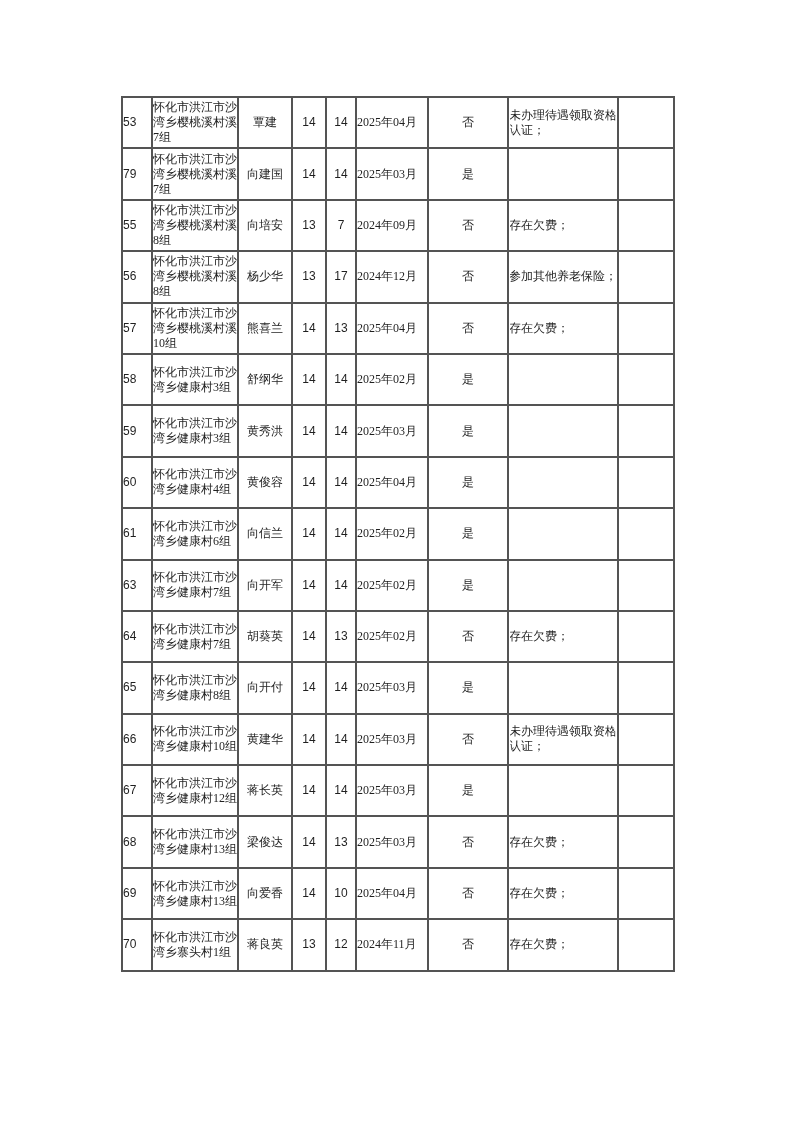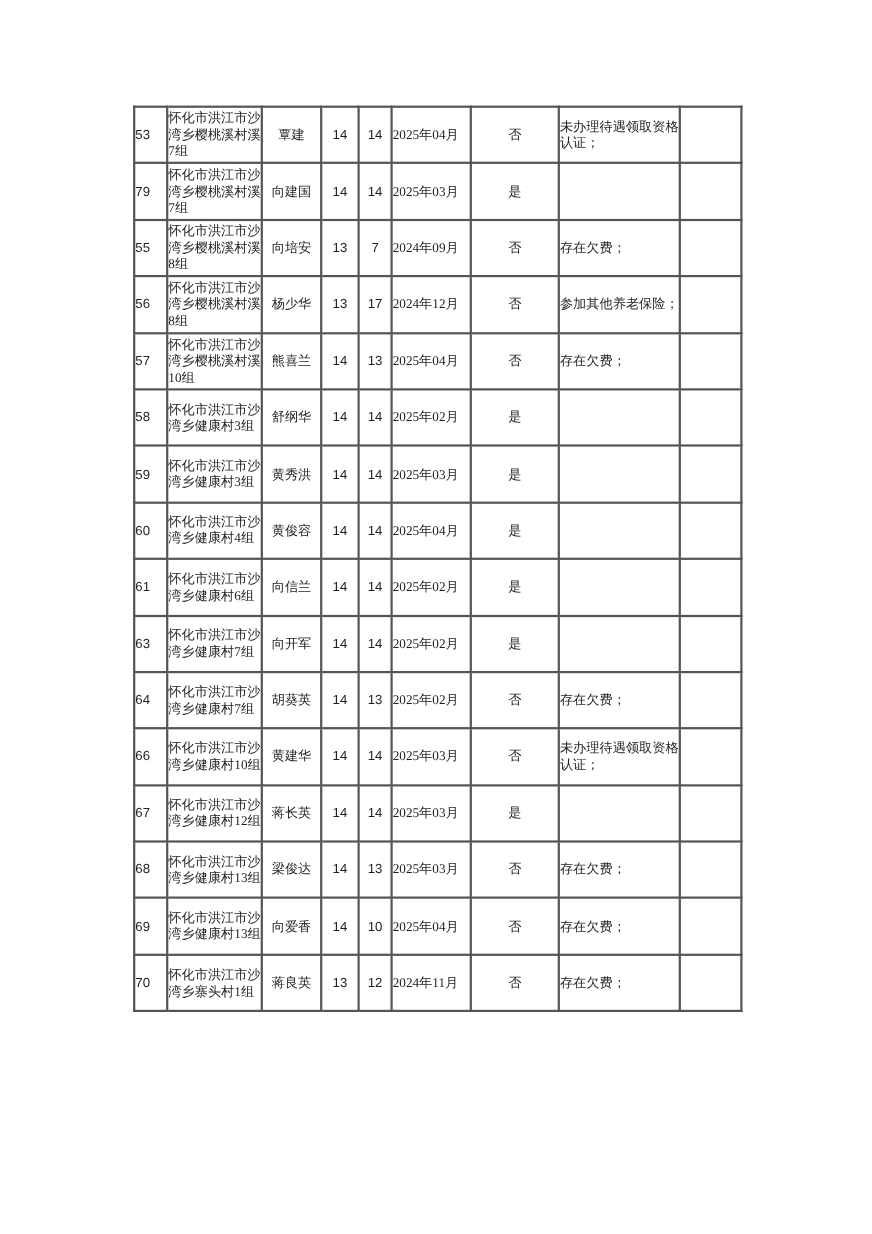--- a/index.html
+++ b/index.html
@@ -54,20 +54,21 @@
     text-align: left;
     padding-left: 4px;
     font-family: Liberation Serif, serif;
   }
   td.c-flag {
     text-align: center;
   }
   td.c-remark {
     text-align: left;
     padding: 1px 4px 1px 5px;
+    border-radius: 23px;
   }
   td.c-empty {
     background: #ffffff;
   }
 </style>
 </head>
 <body>
 
 <div class="page">
   <table class="roster">
@@ -198,20 +199,31 @@
     <td class="c-addr">怀化市洪江市沙湾乡健康村7组</td>
     <td class="c-name">胡葵英</td>
     <td class="c-num">14</td>
     <td class="c-num">13</td>
     <td class="c-date">2025年02月</td>
     <td class="c-flag">否</td>
     <td class="c-remark">存在欠费；</td>
     <td class="c-empty"></td>
   </tr>
         <tr>
+    <td class="c-no">65</td>
+    <td class="c-addr">怀化市洪江市沙湾乡健康村8组</td>
+    <td class="c-name">向开付</td>
+    <td class="c-num">14</td>
+    <td class="c-num">14</td>
+    <td class="c-date">2025年03月</td>
+    <td class="c-flag">是</td>
+    <td class="c-remark"></td>
+    <td class="c-empty"></td>
+  </tr>
+        <tr>
     <td class="c-no">66</td>
     <td class="c-addr">怀化市洪江市沙湾乡健康村10组</td>
     <td class="c-name">黄建华</td>
     <td class="c-num">14</td>
     <td class="c-num">14</td>
     <td class="c-date">2025年03月</td>
     <td class="c-flag">否</td>
     <td class="c-remark">未办理待遇领取资格认证；</td>
     <td class="c-empty"></td>
   </tr>

